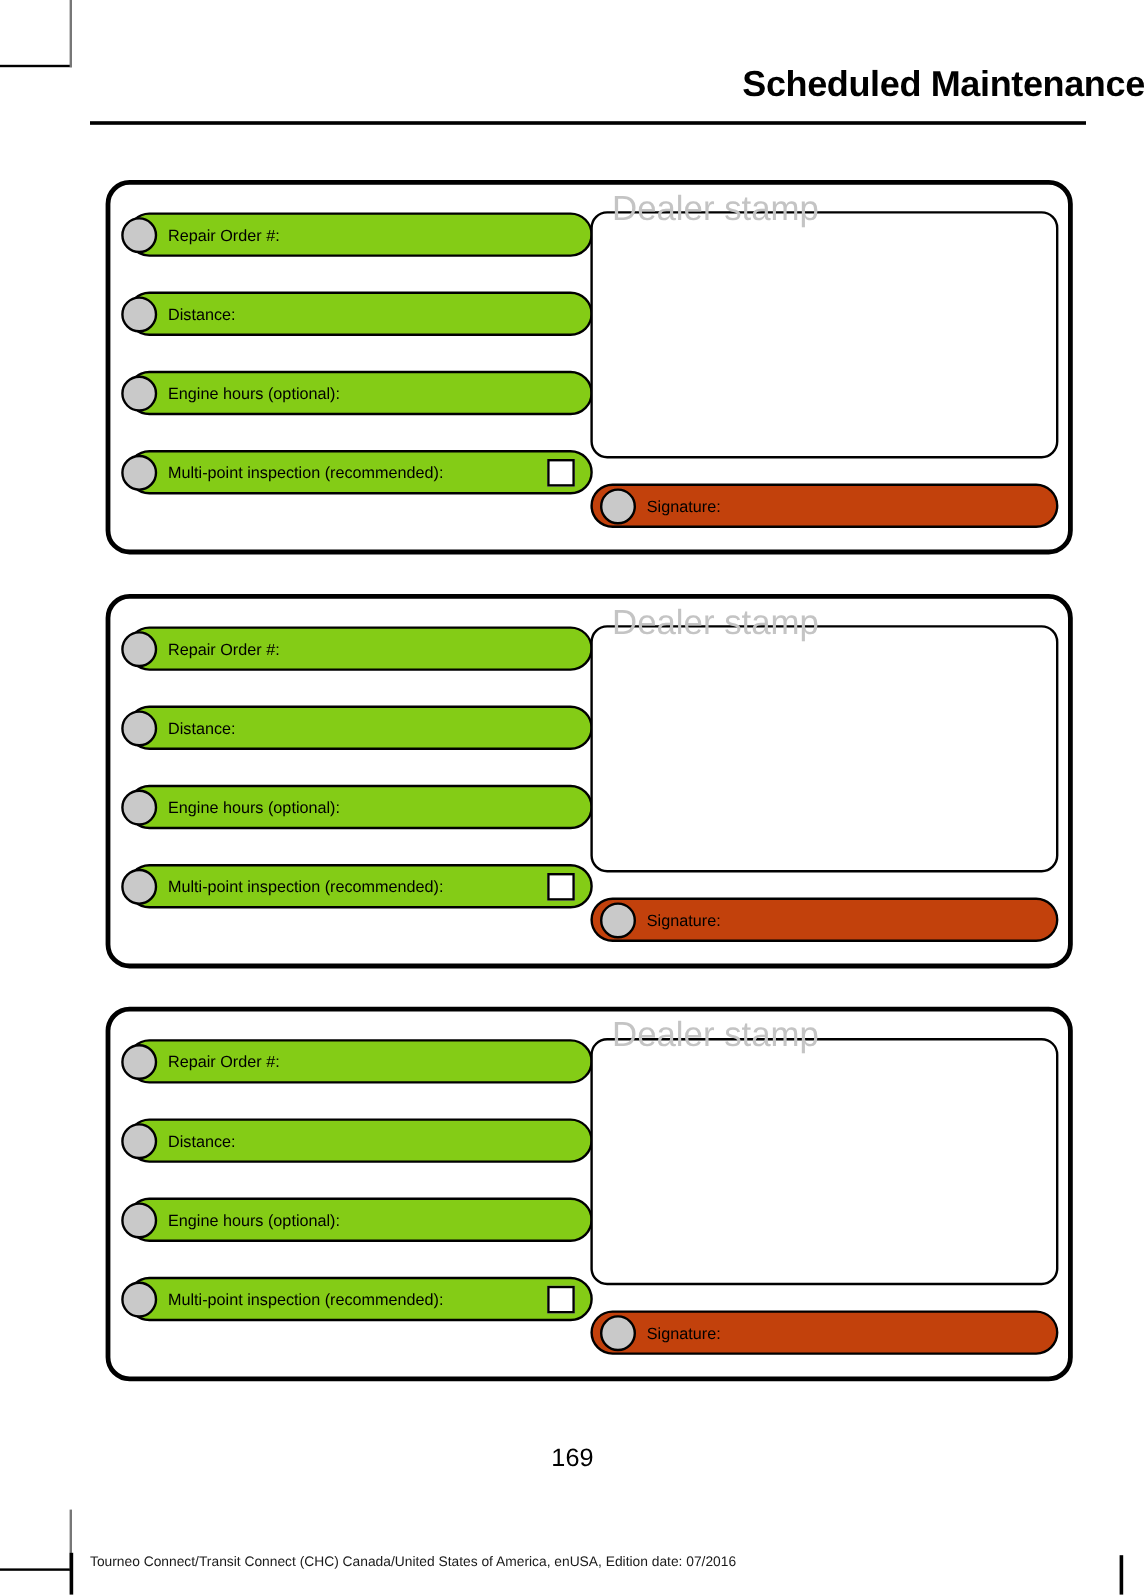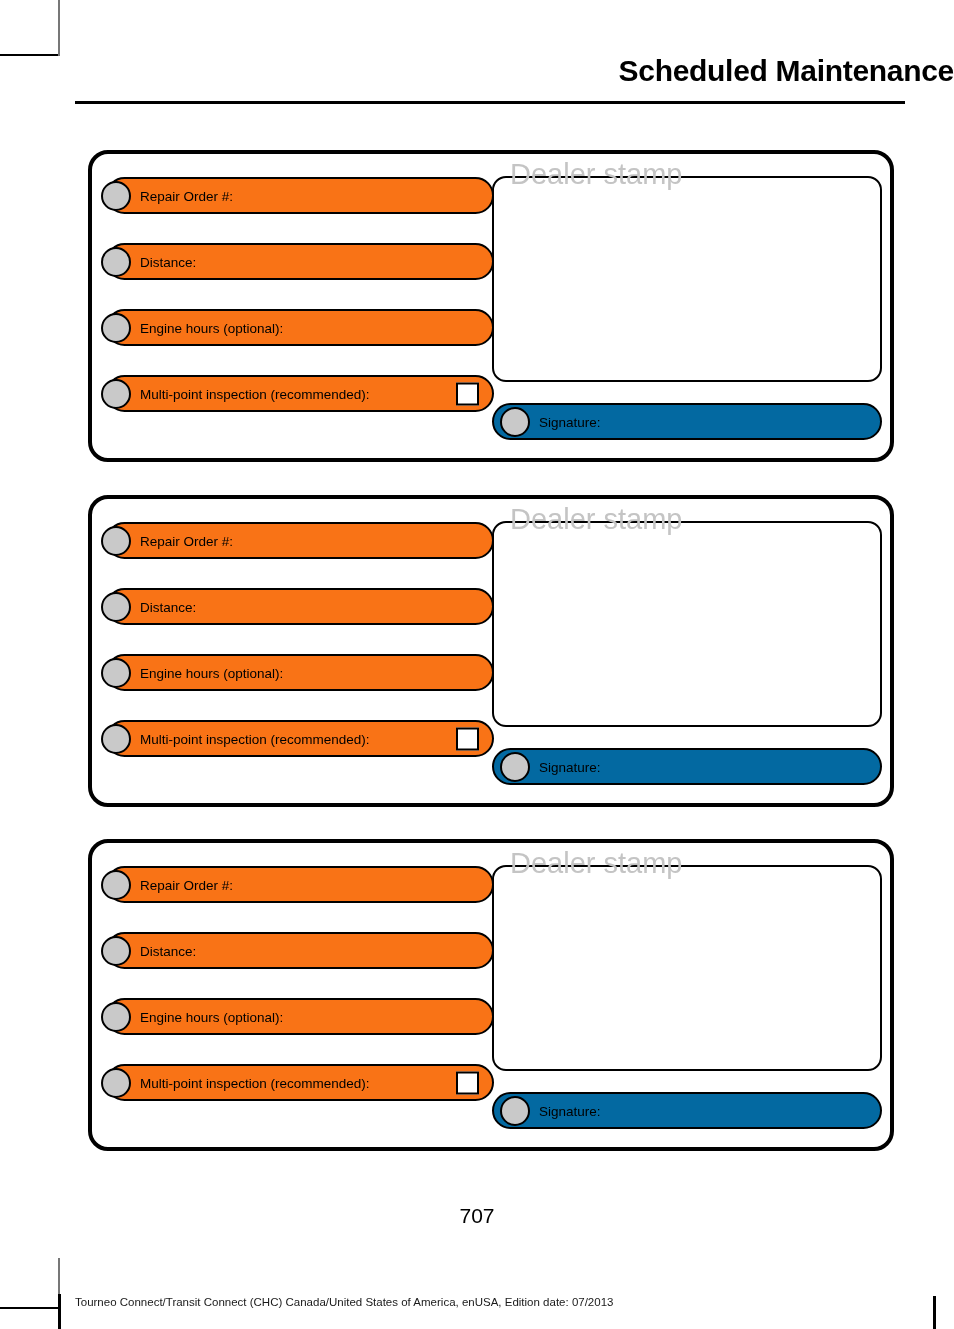--- a/index.html
+++ b/index.html
@@ -96,21 +96,21 @@
     top: 23px;
     width: 388px;
   }
   .pill {
     position: relative;
     height: 37px;
     border: 2.5px solid #000;
     border-radius: 20px;
     box-sizing: border-box;
     margin-bottom: 29px;
-    background: #f97316;
+    background: #84cc16;
   }
   .pill:last-child { margin-bottom: 12px; }
 
   .bullet {
     position: absolute;
     left: -7px;
     top: 50%;
     transform: translateY(-50%);
     width: 30px;
     height: 30px;
@@ -164,21 +164,21 @@
     white-space: nowrap;
     line-height: 1;
   }
   .sig-pill {
     position: relative;
     margin-top: 21px;
     height: 37px;
     border: 2.5px solid #000;
     border-radius: 20px;
     box-sizing: border-box;
-    background: #0369a1;
+    background: #c2410c;
   }
   .sig-pill .bullet { left: 6px; }
   .sig-pill .pill-label { left: 45px; }
 
   
   .page-number {
     position: absolute;
     left: 0; top: 1204px;
     width: 954px;
     text-align: center;
@@ -316,14 +316,14 @@
         <span class="stamp-label">Dealer stamp</span>
       </div>
       <div class="sig-pill">
         <span class="bullet"></span>
         <span class="pill-label">Signature:</span>
       </div>
     </div>
   </div>
 </div>
 
-<div class="page-number">707</div>
-<div class="footer-text">Tourneo Connect/Transit Connect (CHC) Canada/United States of America, enUSA, Edition date: 07/2013</div>
+<div class="page-number">169</div>
+<div class="footer-text">Tourneo Connect/Transit Connect (CHC) Canada/United States of America, enUSA, Edition date: 07/2016</div>
 
 </body></html>

